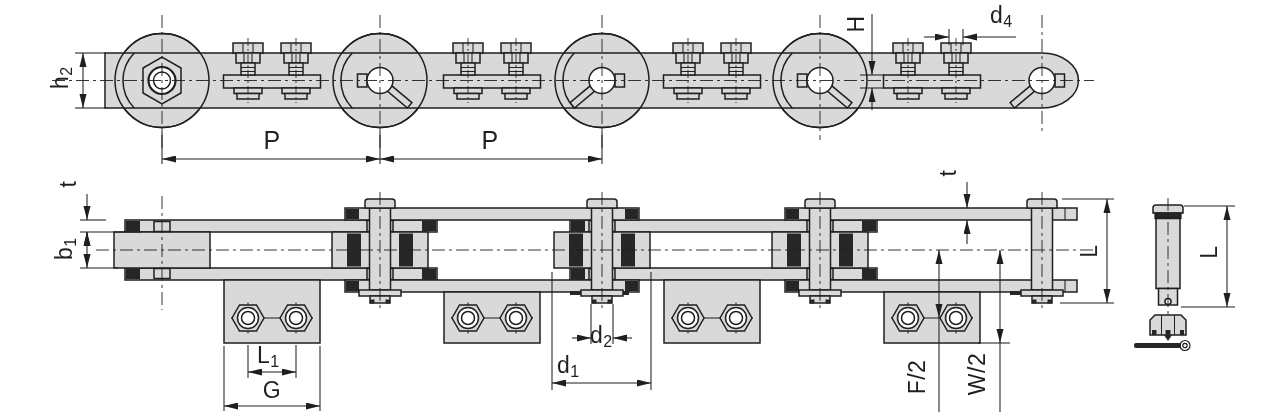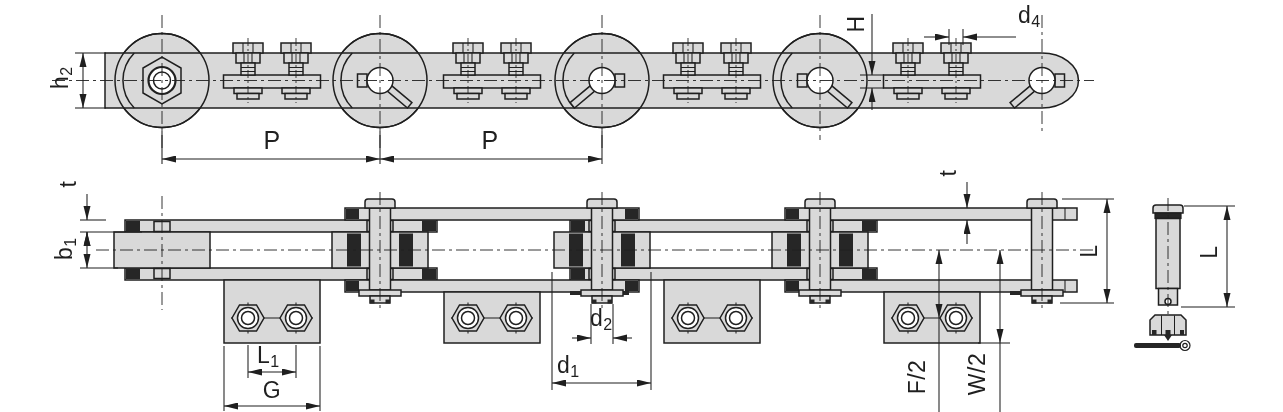--- a/index.html
+++ b/index.html
@@ -477,26 +477,26 @@
       <line class="dim" x1="1181" y1="307" x2="1235" y2="307"></line>
       <line class="dim" x1="1227" y1="206" x2="1227" y2="307" marker-start="url(#as)" marker-end="url(#ae)"></line>
     </g>
   </g>
 </svg>
 
 <span class="dim-label rot" style="left:62px;top:78px"><span>h</span><span class="sub">2</span></span>
 <span class="dim-label big" style="left:272px;top:140px">P</span>
 <span class="dim-label big" style="left:490px;top:140px">P</span>
 <span class="dim-label rot" style="left:856px;top:24px">H</span>
-<span class="dim-label" style="left:1029px;top:17px"><span>d</span><span class="sub">4</span></span>
+<span class="dim-label" style="left:1001px;top:17px"><span>d</span><span class="sub">4</span></span>
 
 <span class="dim-label rot" style="left:68px;top:184px">t</span>
 <span class="dim-label rot" style="left:66px;top:249px"><span>b</span><span class="sub">1</span></span>
 <span class="dim-label rot" style="left:948px;top:173px">t</span>
 <span class="dim-label rot" style="left:1089px;top:251px">L</span>
-<span class="dim-label" style="left:601px;top:320px"><span>d</span><span class="sub">2</span></span>
+<span class="dim-label" style="left:601px;top:337px"><span>d</span><span class="sub">2</span></span>
 <span class="dim-label" style="left:568px;top:367px"><span>d</span><span class="sub">1</span></span>
 <span class="dim-label" style="left:268px;top:357px"><span>L</span><span class="sub">1</span></span>
 <span class="dim-label" style="left:272px;top:390px">G</span>
 <span class="dim-label rot" style="left:917px;top:377px">F/2</span>
 <span class="dim-label rot" style="left:977px;top:374px">W/2</span>
 <span class="dim-label rot" style="left:1209px;top:252px">L</span>
 </div>
 
 </body></html>

